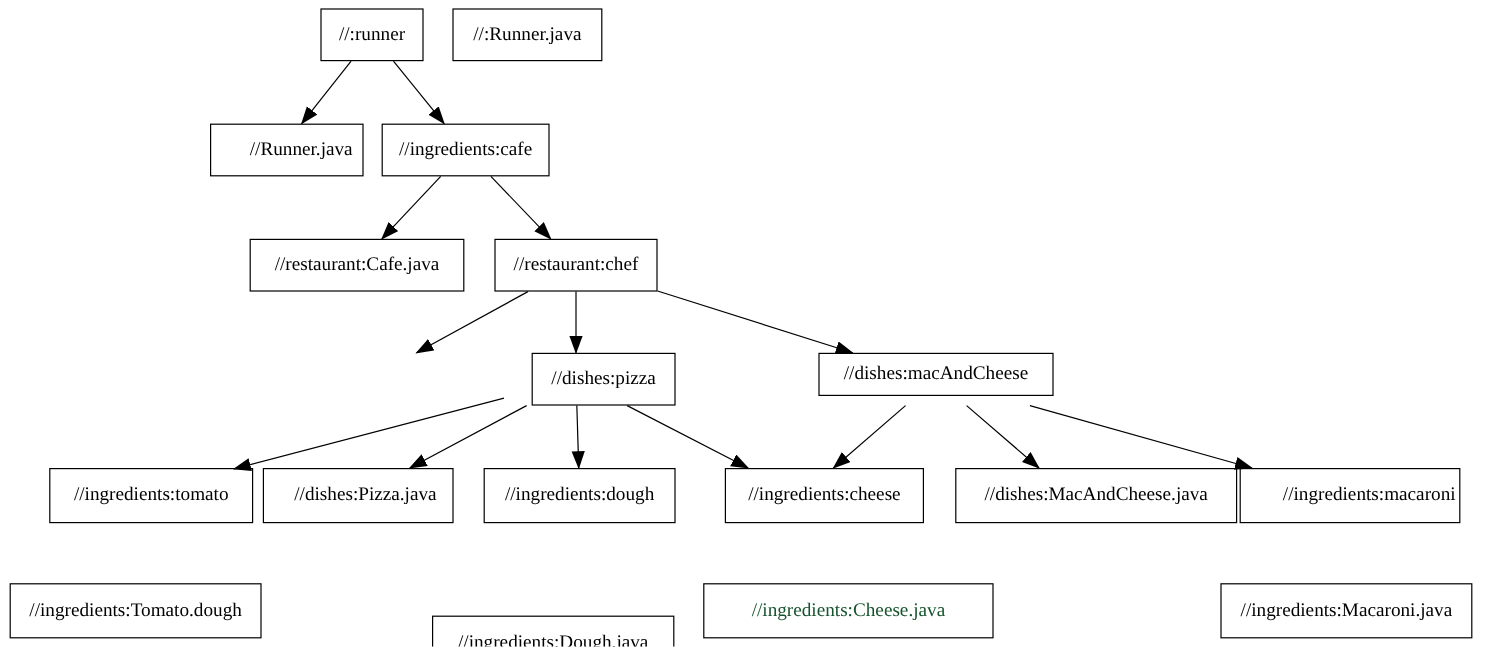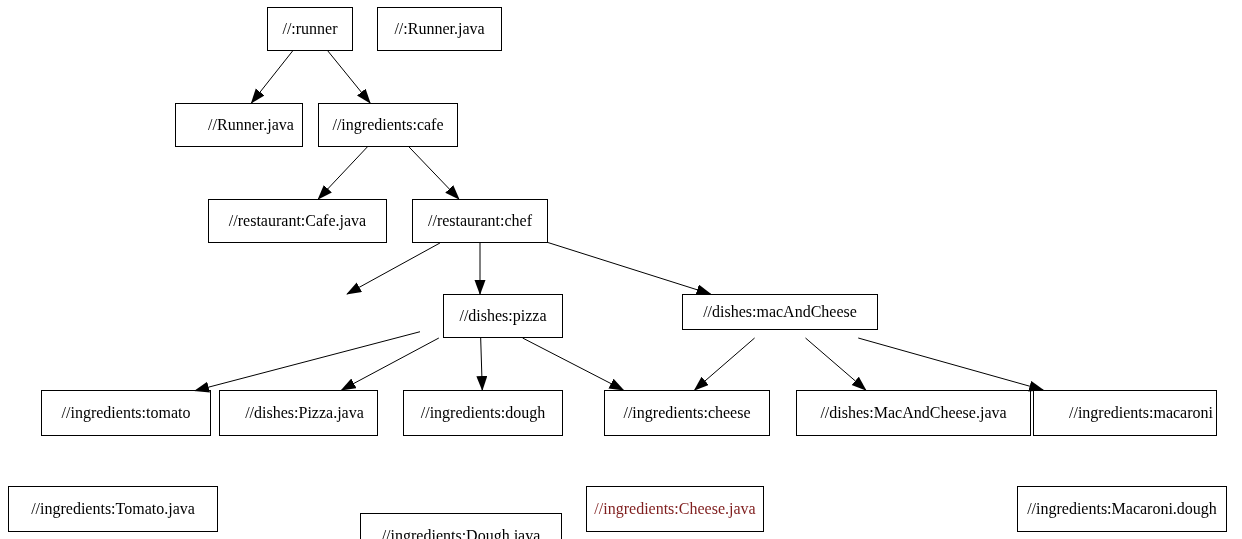--- a/index.html
+++ b/index.html
@@ -67,17 +67,17 @@
     <div class="node" style="left: 208px; top: 199px; width: 179px; height: 44px; border-color: rgb(0, 0, 0); color: rgb(0, 0, 0);">//restaurant:Cafe.java</div>
     <div class="node" style="left: 412px; top: 199px; width: 136px; height: 44px; border-color: rgb(0, 0, 0); color: rgb(0, 0, 0);">//restaurant:chef</div>
     <div class="node" style="left: 420px; top: 294px; width: 120px; height: 44px; border-color: rgb(0, 0, 0); color: rgb(0, 0, 0); margin-left: 23px;">//dishes:pizza</div>
     <div class="node" style="left: 682px; top: 294px; width: 196px; height: 36px; border-color: rgb(0, 0, 0); color: rgb(0, 0, 0);">//dishes:macAndCheese</div>
     <div class="node" style="left: 41px; top: 390px; width: 170px; height: 46px; border-color: rgb(0, 0, 0); color: rgb(0, 0, 0);">//ingredients:tomato</div>
     <div class="node" style="left: 219px; top: 390px; width: 159px; height: 46px; border-color: rgb(0, 0, 0); color: rgb(0, 0, 0); padding-left: 12px;">//dishes:Pizza.java</div>
     <div class="node" style="left: 403px; top: 390px; width: 160px; height: 46px; border-color: rgb(0, 0, 0); color: rgb(0, 0, 0);">//ingredients:dough</div>
     <div class="node" style="left: 585px; top: 390px; width: 166px; height: 46px; border-color: rgb(0, 0, 0); color: rgb(0, 0, 0); margin-left: 19px;">//ingredients:cheese</div>
     <div class="node" style="left: 750px; top: 390px; width: 235px; height: 46px; border-color: rgb(0, 0, 0); color: rgb(0, 0, 0); margin-left: 46px;">//dishes:MacAndCheese.java</div>
     <div class="node" style="left: 1033px; top: 390px; width: 184px; height: 46px; border-color: rgb(0, 0, 0); color: rgb(0, 0, 0); padding-left: 32px;">//ingredients:macaroni</div>
-    <div class="node" style="left: 8px; top: 486px; width: 210px; height: 46px; border-color: rgb(0, 0, 0); color: rgb(0, 0, 0);">//ingredients:Tomato.java</div>
+    <div class="node" style="left: 8px; top: 486px; width: 210px; height: 46px; border-color: rgb(0, 0, 0); color: rgb(0, 0, 0);">//ingredients:Tomato.dough</div>
     <div class="node" style="left: 360px; top: 486px; width: 202px; height: 46px; border-color: rgb(0, 0, 0); color: rgb(0, 0, 0); margin-top: 27px;">//ingredients:Dough.java</div>
-    <div class="node" style="left: 586px; top: 486px; width: 178px; height: 46px; border-color: rgb(0, 0, 0); color: #7f1d1d;">//ingredients:Cheese.java</div>
-    <div class="node" style="left: 1017px; top: 486px; width: 210px; height: 46px; border-color: rgb(0, 0, 0); color: rgb(0, 0, 0);">//ingredients:Macaroni.dough</div>
+    <div class="node" style="left: 586px; top: 486px; width: 242px; height: 46px; border-color: rgb(0, 0, 0); color: #14532d;">//ingredients:Cheese.java</div>
+    <div class="node" style="left: 1017px; top: 486px; width: 210px; height: 46px; border-color: rgb(0, 0, 0); color: rgb(0, 0, 0);">//ingredients:Macaroni.java</div>
   </div>
 
 </body></html>

